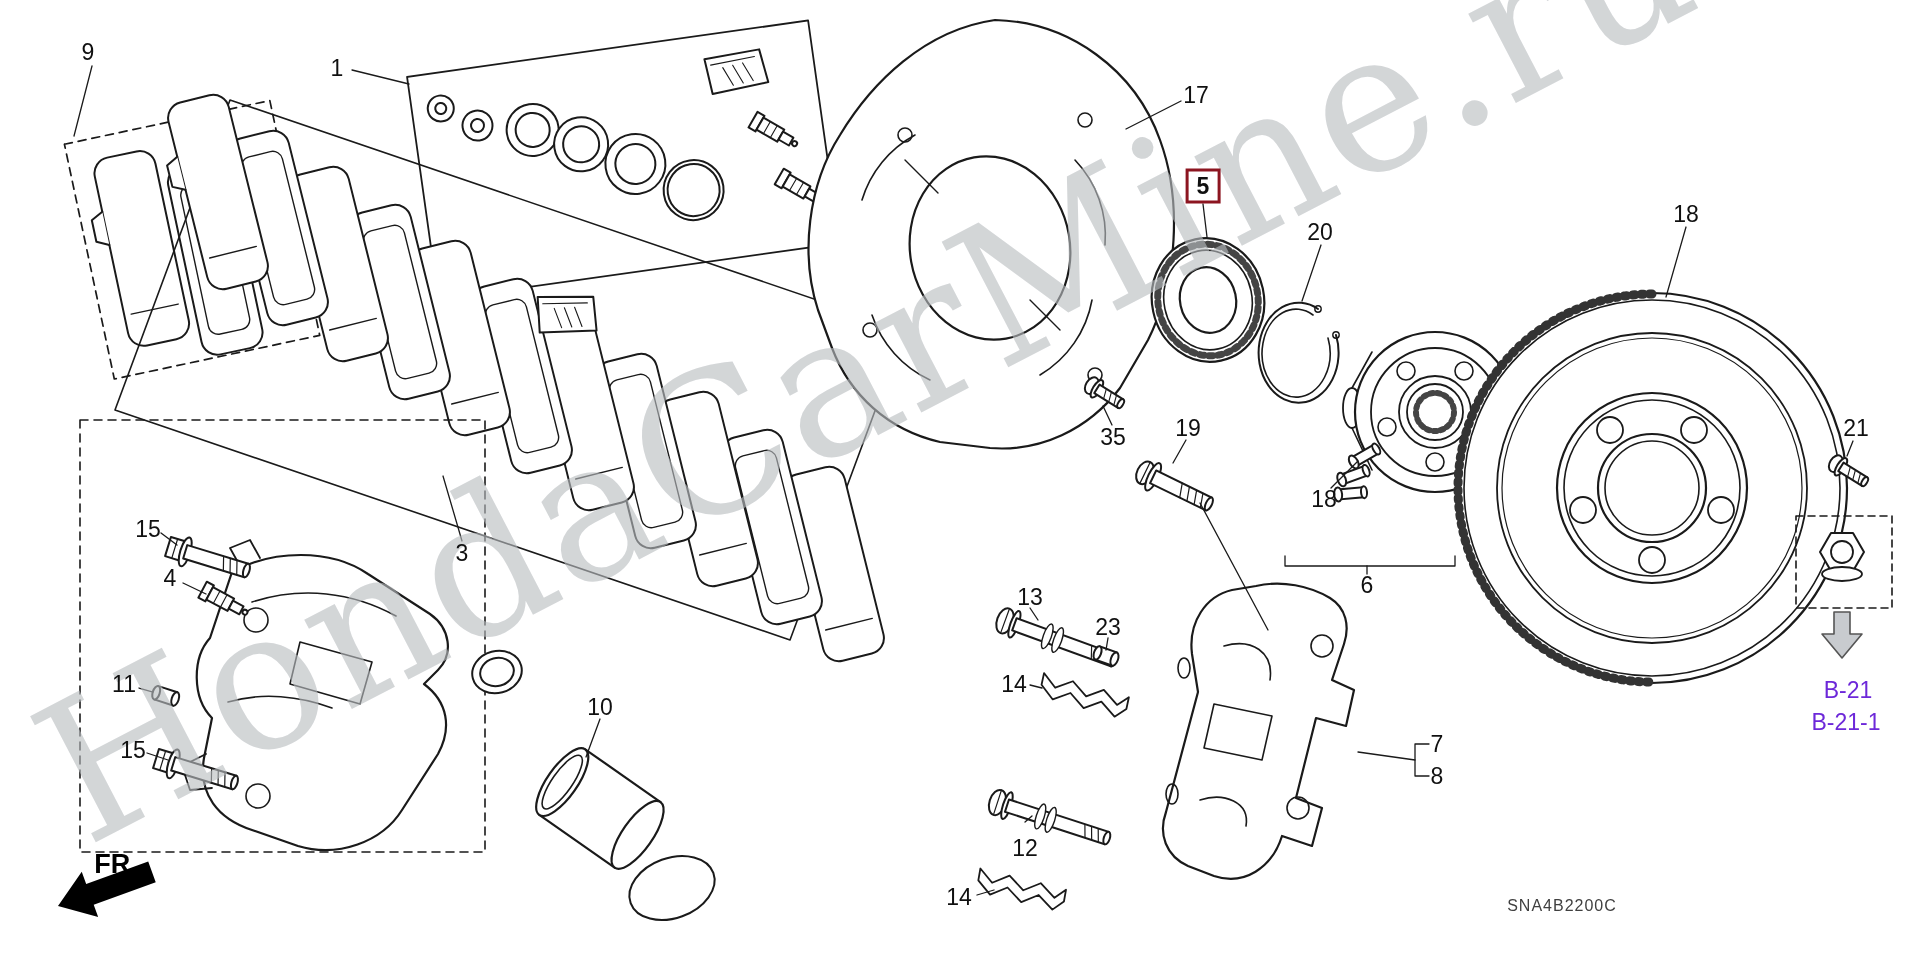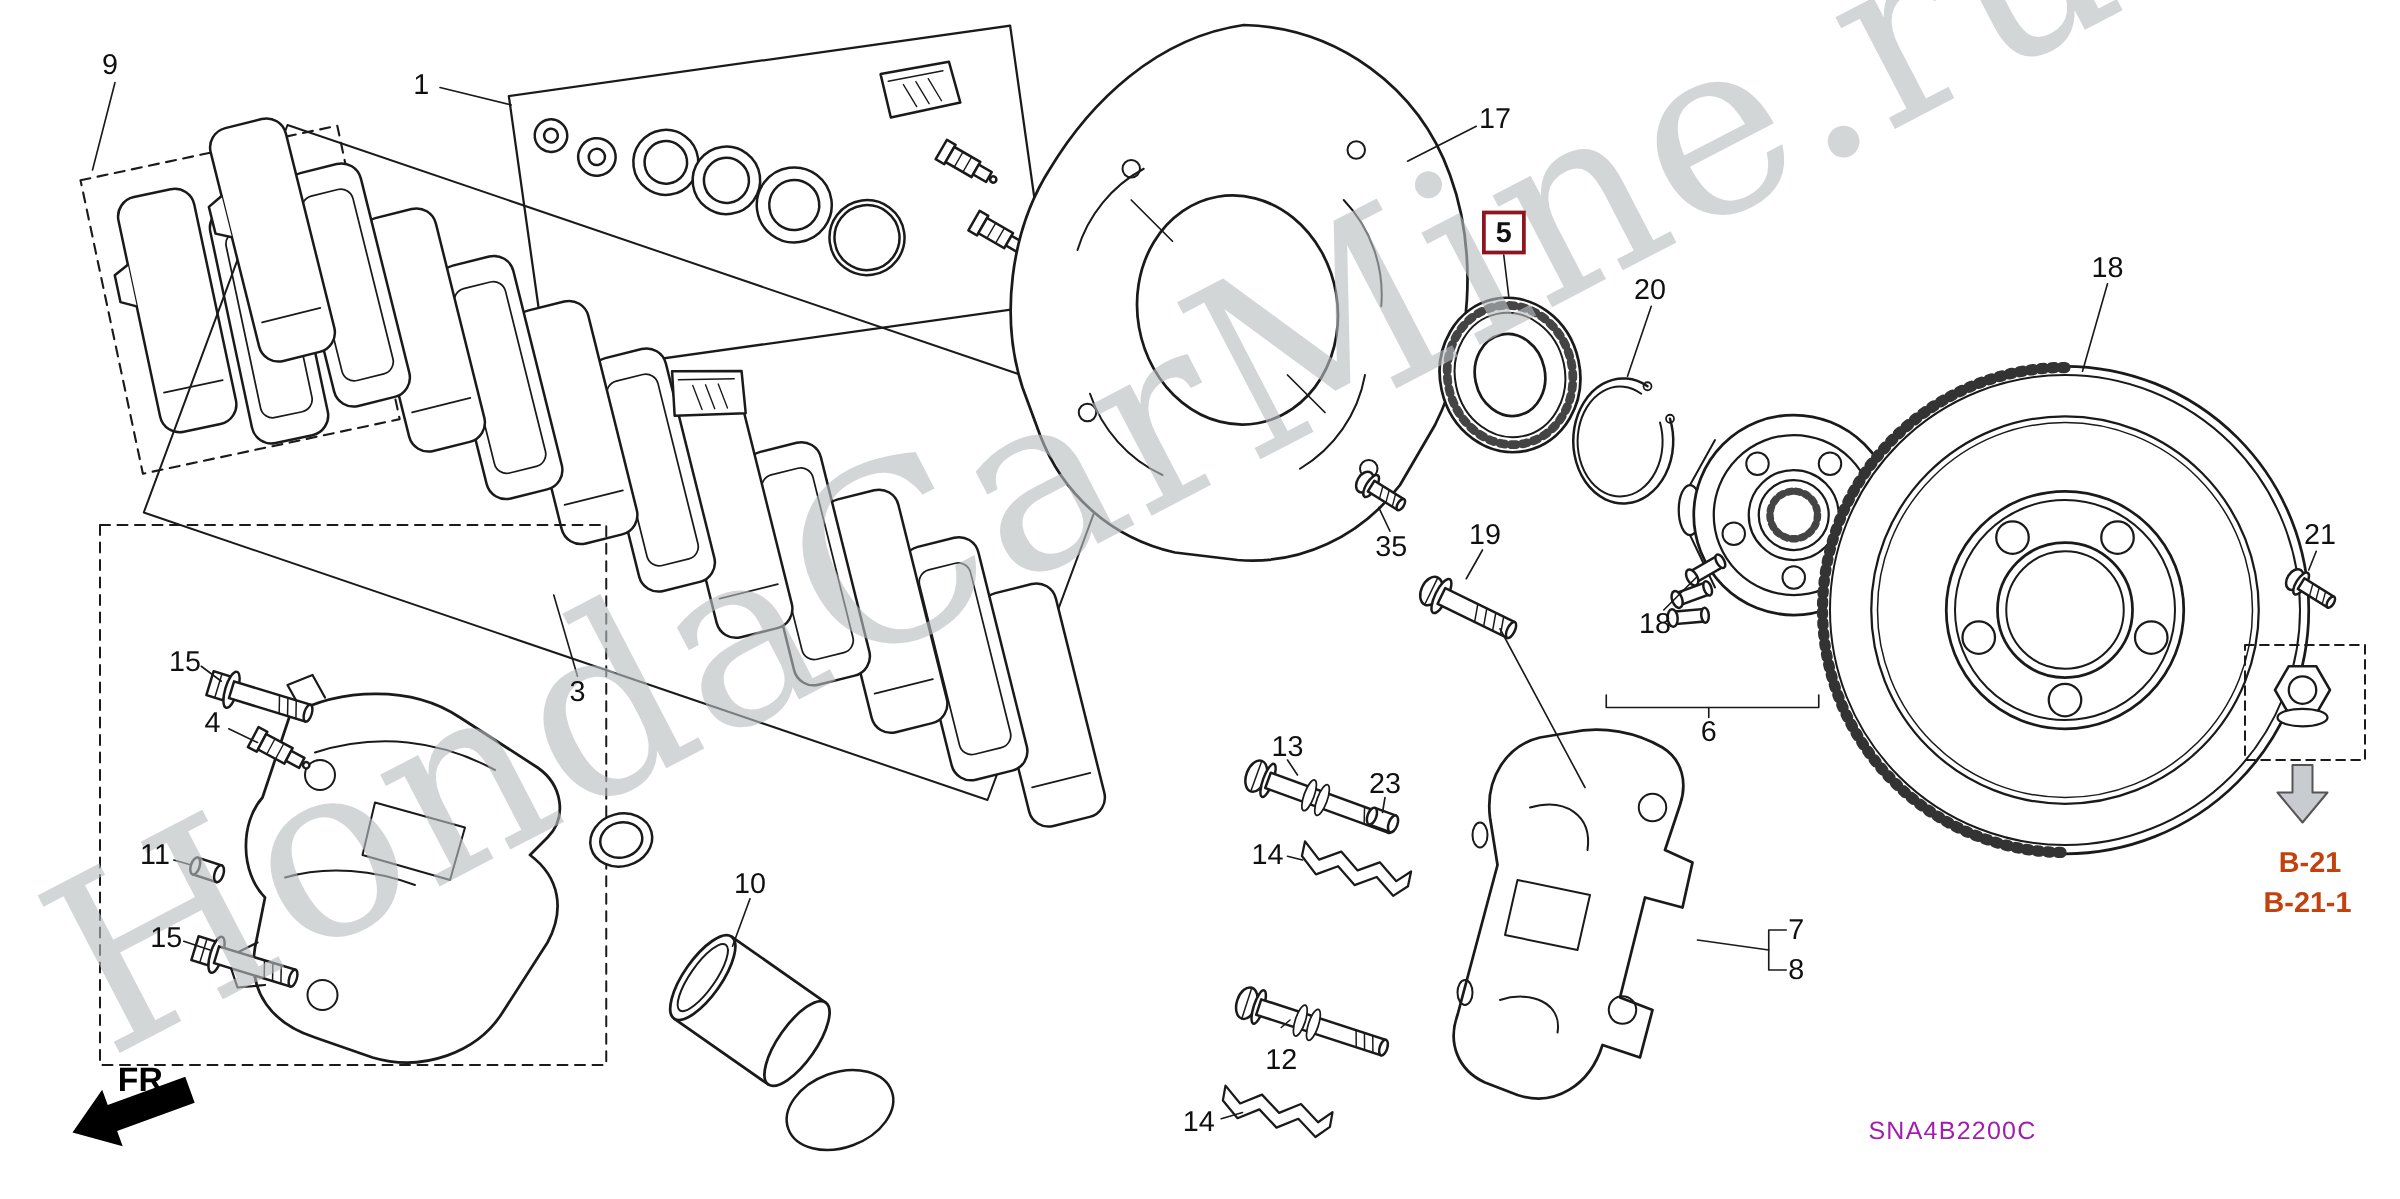--- a/index.html
+++ b/index.html
@@ -10,24 +10,24 @@
     position:absolute;left:55px;top:690px;z-index:2;
     font-family:"DejaVu Serif",serif;font-size:195px;line-height:195px;
     color:#b9bdc0;opacity:.62;white-space:nowrap;letter-spacing:2px;
     transform-origin:0 50%;transform:rotate(-27.5deg);pointer-events:none}
   .callout{
     position:absolute;z-index:3;transform:translate(-50%,-50%);
     font-size:23px;color:#101010;line-height:1;padding:2px 4px;cursor:pointer;user-select:none}
   .callout.hl{border:3px solid var(--hl,#8c1520);padding:3px 8px;font-weight:700}
   .ref{
     position:absolute;z-index:3;transform:translate(-50%,-50%);
-    font-size:23px;font-weight:700;color:#c2410c;line-height:1;cursor:pointer;user-select:none}
+    font-size:23px;font-weight:400;color:#6d28d9;line-height:1;cursor:pointer;user-select:none}
   .code{
     position:absolute;z-index:3;transform:translate(-50%,-50%);
-    font-size:20px;color:#a21caf;letter-spacing:1px}
+    font-size:16px;color:#404040;letter-spacing:1px}
   .fr{
     position:absolute;z-index:3;transform:translate(-50%,-50%);
     font-size:27px;font-weight:700;color:#000}
 </style>
 </head>
 <body>
 
 <div class="stage">
 
   <svg class="art" width="1920" height="959" viewBox="0 0 1920 959" stroke="#1a1a1a" fill="none" stroke-width="2" stroke-linecap="round" stroke-linejoin="round">

